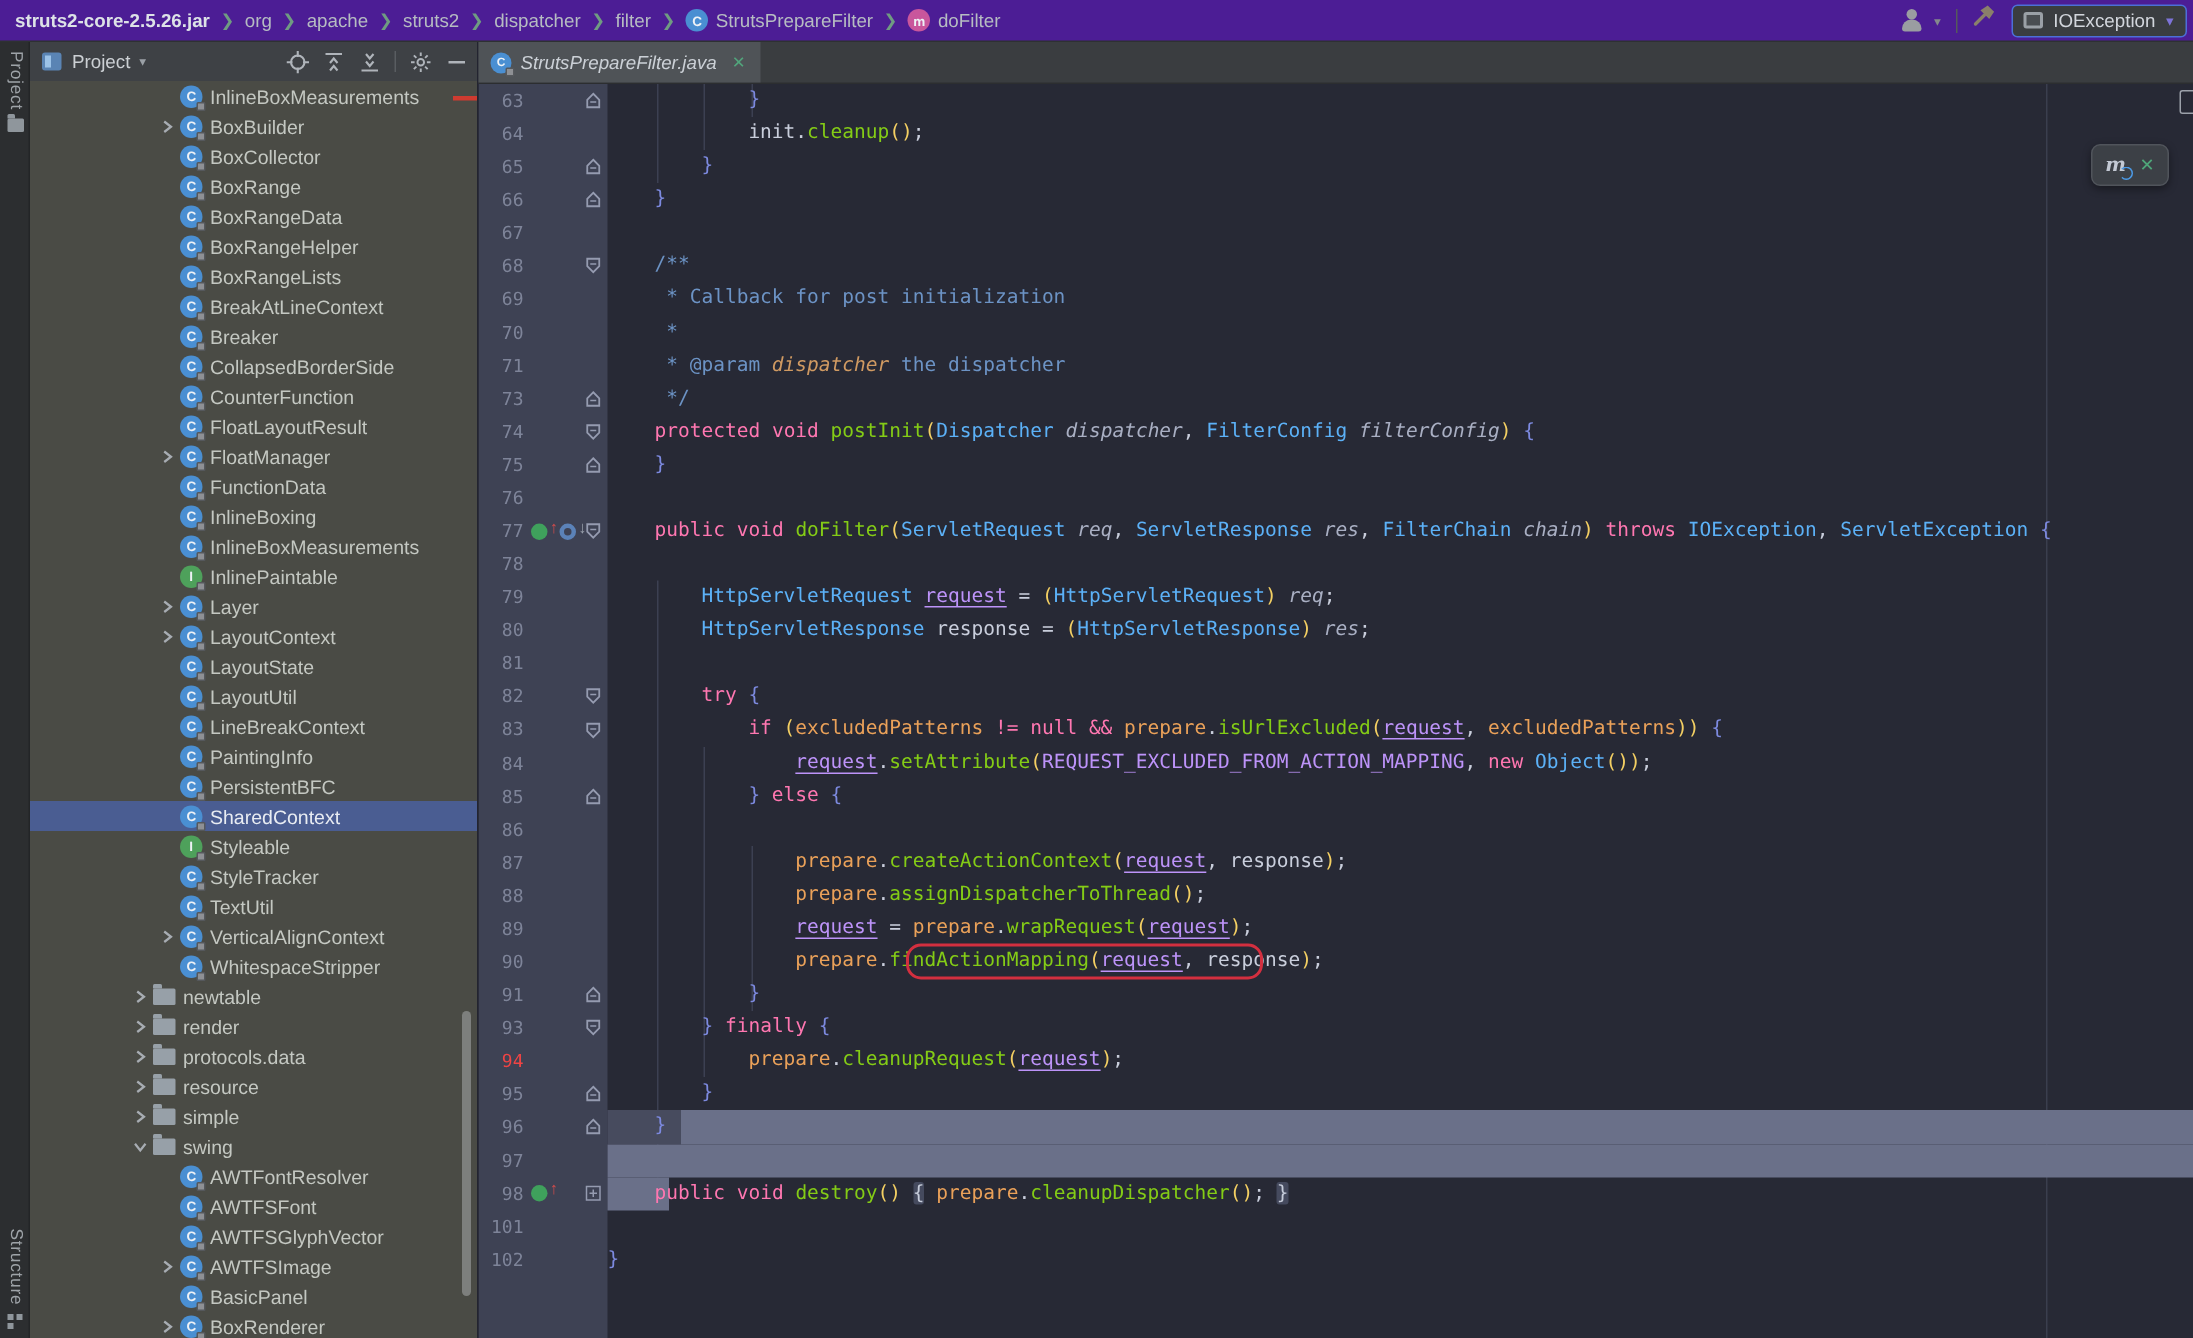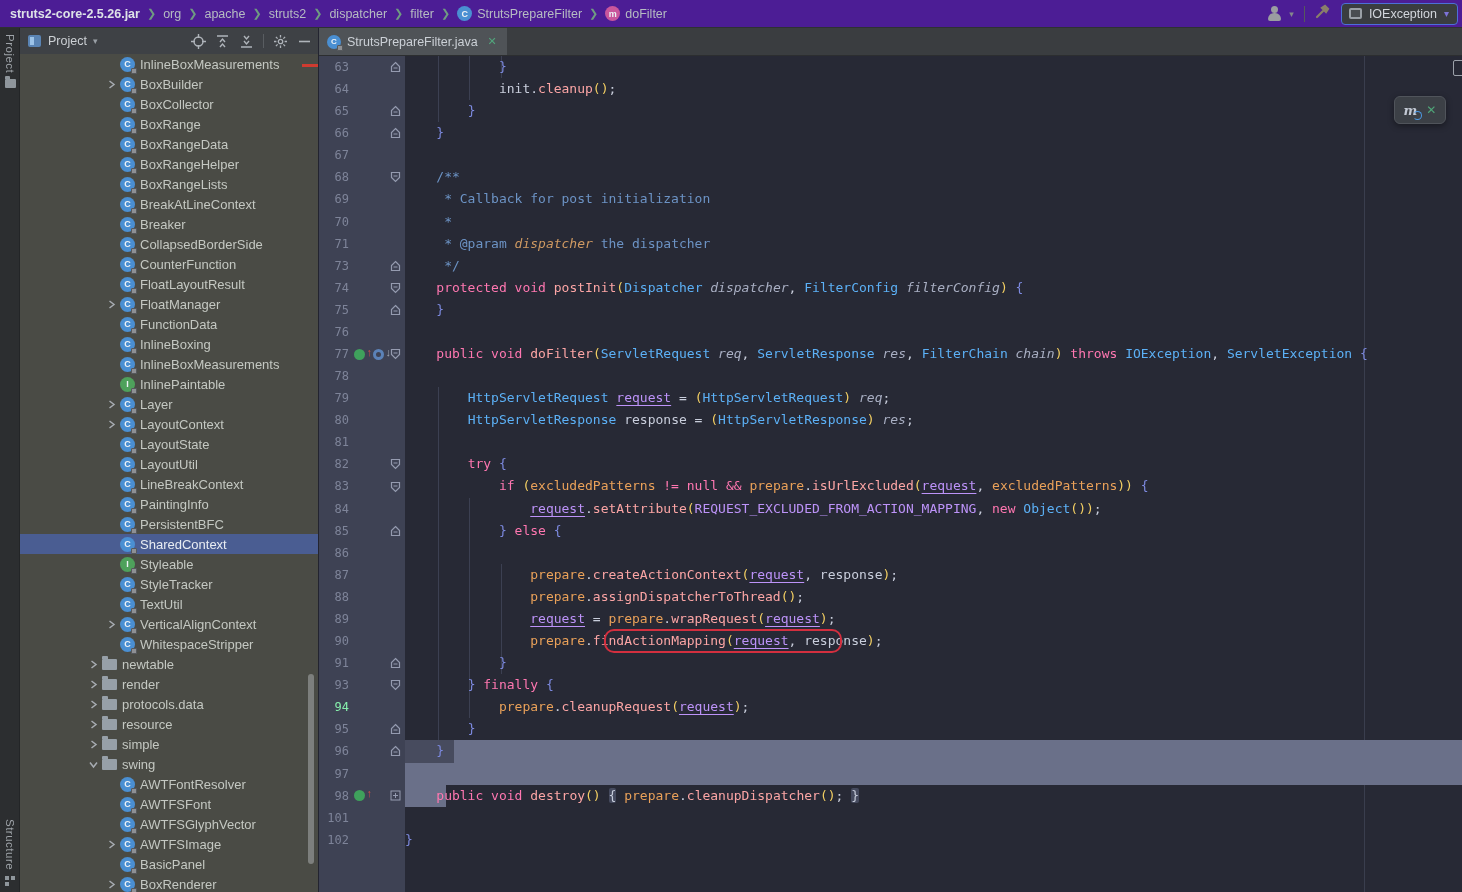--- a/index.html
+++ b/index.html
@@ -66,38 +66,38 @@
   .trow.sel .lbl { color:#e8ecf2; }
   .tree-folder { width:15px; height:11px; background:#97a0a8; border-radius:1px; position:relative; flex:none; }
   .tree-folder::before { content:""; position:absolute; left:0; top:-3px; width:6px; height:3px; background:#97a0a8; border-radius:1px 1px 0 0; }
   #tree-red-dash { position:absolute; right:0px; top:36px; width:16px; height:3px; background:#cf3b30; }
   #tree-scroll { position:absolute; right:4px; top:646px; width:6px; height:190px; background:rgba(220,225,230,.35); border-radius:3px; }
 
   
   #editor { position:absolute; left:318px; top:28px; width:1144px; height:864px; background:#272935; border-left:1px solid #232430; }
   #tabbar { height:28px; background:#3a3d40; border-bottom:1px solid #2c2e30; display:flex; }
   .tab { background:#4f5357; display:flex; align-items:center; gap:6px; padding:0 10px 0 8px; }
-  .tab .lbl { color:#cbd0d6; font-size:12.5px; }
+  .tab .lbl { color:#cbd0d6; font-size:12.5px;font-style:italic; }
   .tab .close { color:#52a57c; font-size:11px; margin-left:4px; }
   #tab-doc-icon { position:absolute; right:-4px; top:32px; width:13px; height:16px; border:1.5px solid #9ca1aa; border-radius:2px; }
 
   #code { position:absolute; left:0; top:28px; width:1144px; height:836px; overflow:hidden; }
   #gutter-bg { position:absolute; left:0; top:0; width:86px; height:100%; background:#3e4254; z-index:1; }
   .guide { position:absolute; width:1px; background:#3c4052; z-index:2; }
   #margin-line { position:absolute; left:1045px; top:0; width:1px; height:100%; background:#3a3e4e; z-index:2; }
   .ov { position:absolute; z-index:2; }
   #rows { position:relative; z-index:3; }
   .code-row { height:22.08px; display:flex; align-items:center; }
   .num { width:30px; text-align:right; font:12px/22.08px "DejaVu Sans Mono", monospace; color:#7e8499; flex:none; }
-  .num.cur { color:#86efac; }
+  .num.cur { color:#ef4444; }
   .gicons { width:38px; padding-left:5px; display:flex; align-items:center; gap:2px; flex:none; }
   .fold { width:16px; display:flex; justify-content:center; align-items:center; flex:none; }
   .code-row pre { margin-left:2px; font:13px/22.08px "DejaVu Sans Mono", monospace; white-space:pre; }
 
-  .pl{color:#c9cedc} .kw{color:#ff77b1} .me{color:#fca5a5} .ty{color:#5cb1f7}
+  .pl{color:#c9cedc} .kw{color:#ff77b1} .me{color:#84cc16} .ty{color:#5cb1f7}
   .fd{color:#eaa159} .cs{color:#bd93f9}
   .lu{color:#bd93f9; text-decoration:underline; text-underline-offset:3px;}
   .pi{color:#a9afc3; font-style:italic} .pr{color:#f3cf63} .br{color:#7d8ae0}
   .cm{color:#6c93c5} .ci{color:#d09a62; font-style:italic}
   .fb{color:#c6ccda; background:#454a5e; border-radius:2px;}
 
   .gi { position:relative; width:17px; height:15px; flex:none; }
   .gi .circ { position:absolute; left:0; top:2px; width:11px; height:11px; border-radius:50%; }
   .gi.impl .circ { background:#3fa15c; }
   .gi.sub .circ { background:transparent; border:3px solid #5b82b8; }

